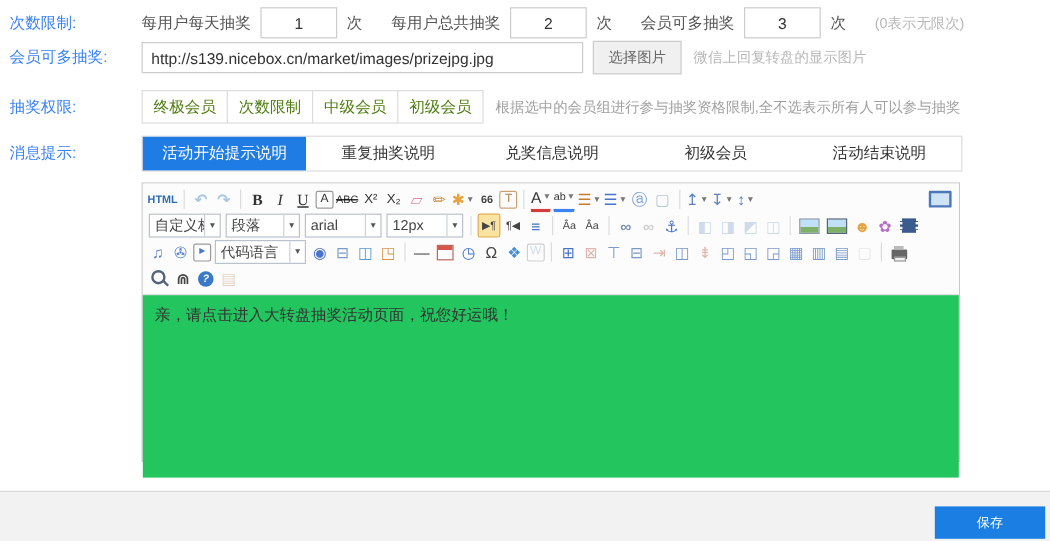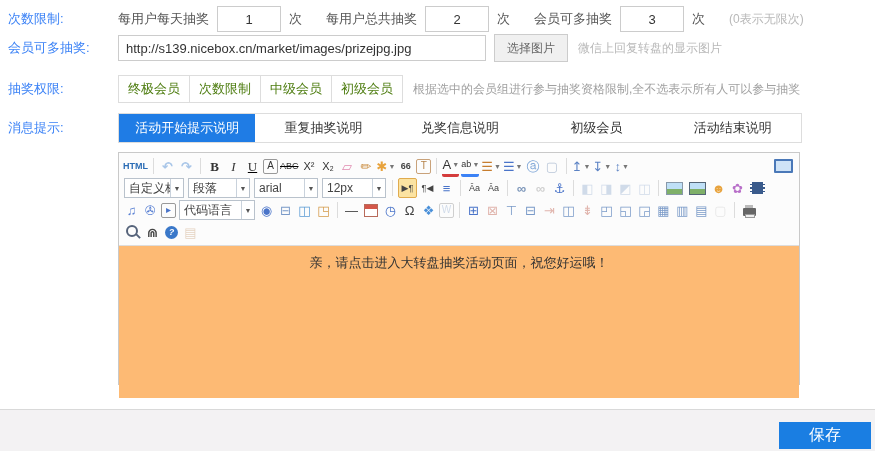--- a/index.html
+++ b/index.html
@@ -49,24 +49,24 @@
   .ic-img.up{border-color:#556677;}
   .ic-film{width:11px;height:12px;background:#3a5b8c;border-left:2px dotted #fff;border-right:2px dotted #fff;display:inline-block;margin:0 2px;}
   .ic-printer{width:13px;height:8px;background:#666;border-radius:1px;display:inline-block;position:relative;margin:3px 3px 0;}
   .ic-printer::before{content:"";position:absolute;left:2px;top:-3px;width:8px;height:3px;background:#bbb;}
   .ic-printer::after{content:"";position:absolute;left:2px;bottom:-2px;width:8px;height:2px;background:#eee;border:1px solid #999;}
   .ic-cal{width:12px;height:11px;border:1px solid #b86a5a;background:linear-gradient(180deg,#d4574a 32%,#fff 32%);display:inline-block;margin:0 2px;}
   .ic-zoom{width:8px;height:8px;border:2px solid #55637a;border-radius:50%;display:inline-block;position:relative;margin:0 4px 2px 3px;}
   .ic-zoom::after{content:"";position:absolute;width:6px;height:2px;background:#55637a;transform:rotate(45deg);right:-5px;bottom:-2px;}
   .ic-help{width:13px;height:13px;border-radius:50%;background:#3a78c9;color:#fff;font-size:9px;font-weight:bold;display:inline-flex;align-items:center;justify-content:center;margin:0 2px;}
   .ic-help::before{content:"?";}
-  .econtent{height:136px;padding:8px 10px;font-size:13px;color:#333;background:#fdba74;outline:none;text-align:center;}
+  .econtent{height:136px;padding:8px 10px;font-size:13px;color:#333;background:#22c55e;outline:none;}
   
   .footer{position:absolute;left:0;top:409px;width:875px;height:42px;background:#f3f2f3;border-top:1px solid #d9d9d9;box-sizing:content-box;}
-  .save-btn{position:absolute;right:4px;top:12px;width:92px;height:27px;color:#fff;border:none;font-size:16px;cursor:pointer;font-family:inherit;}
+  .save-btn{position:absolute;right:4px;top:12px;width:92px;height:27px;color:#fff;border:none;font-size:11px;cursor:pointer;font-family:inherit;}
 </style>
 </head>
 <body>
 
 <div class="page">
 
   <div class="frow" style="top:5px;height:28px;">
     <span class="flabel">次数限制:</span>
     <div style="display:flex;align-items:center;">
         <span class="cfield">

